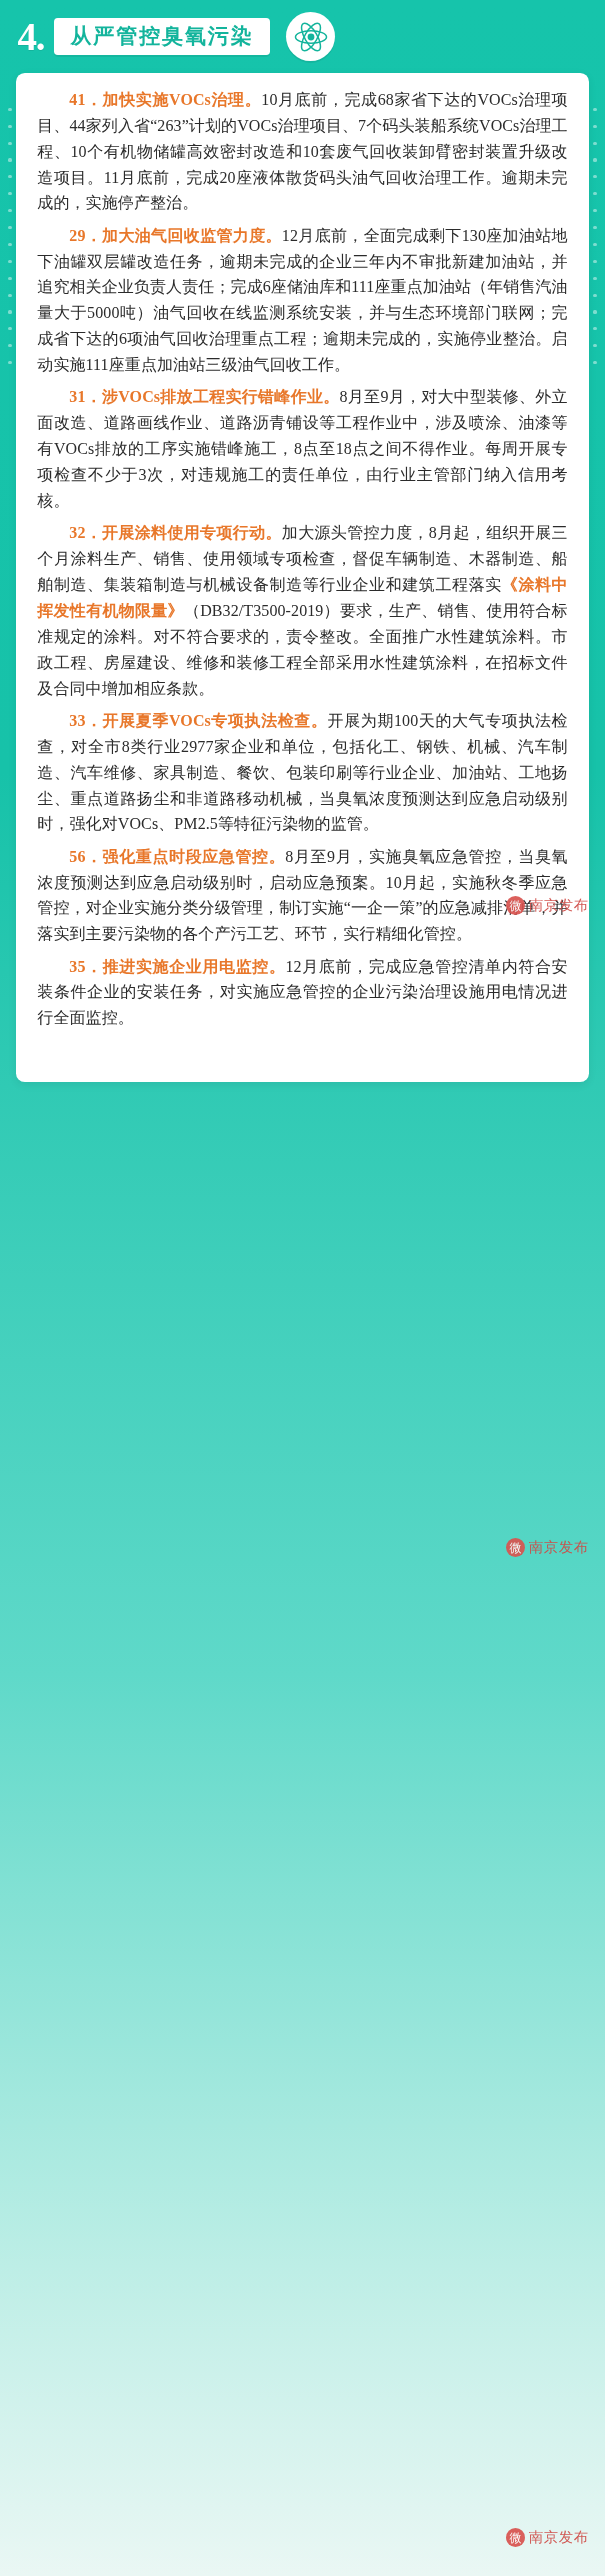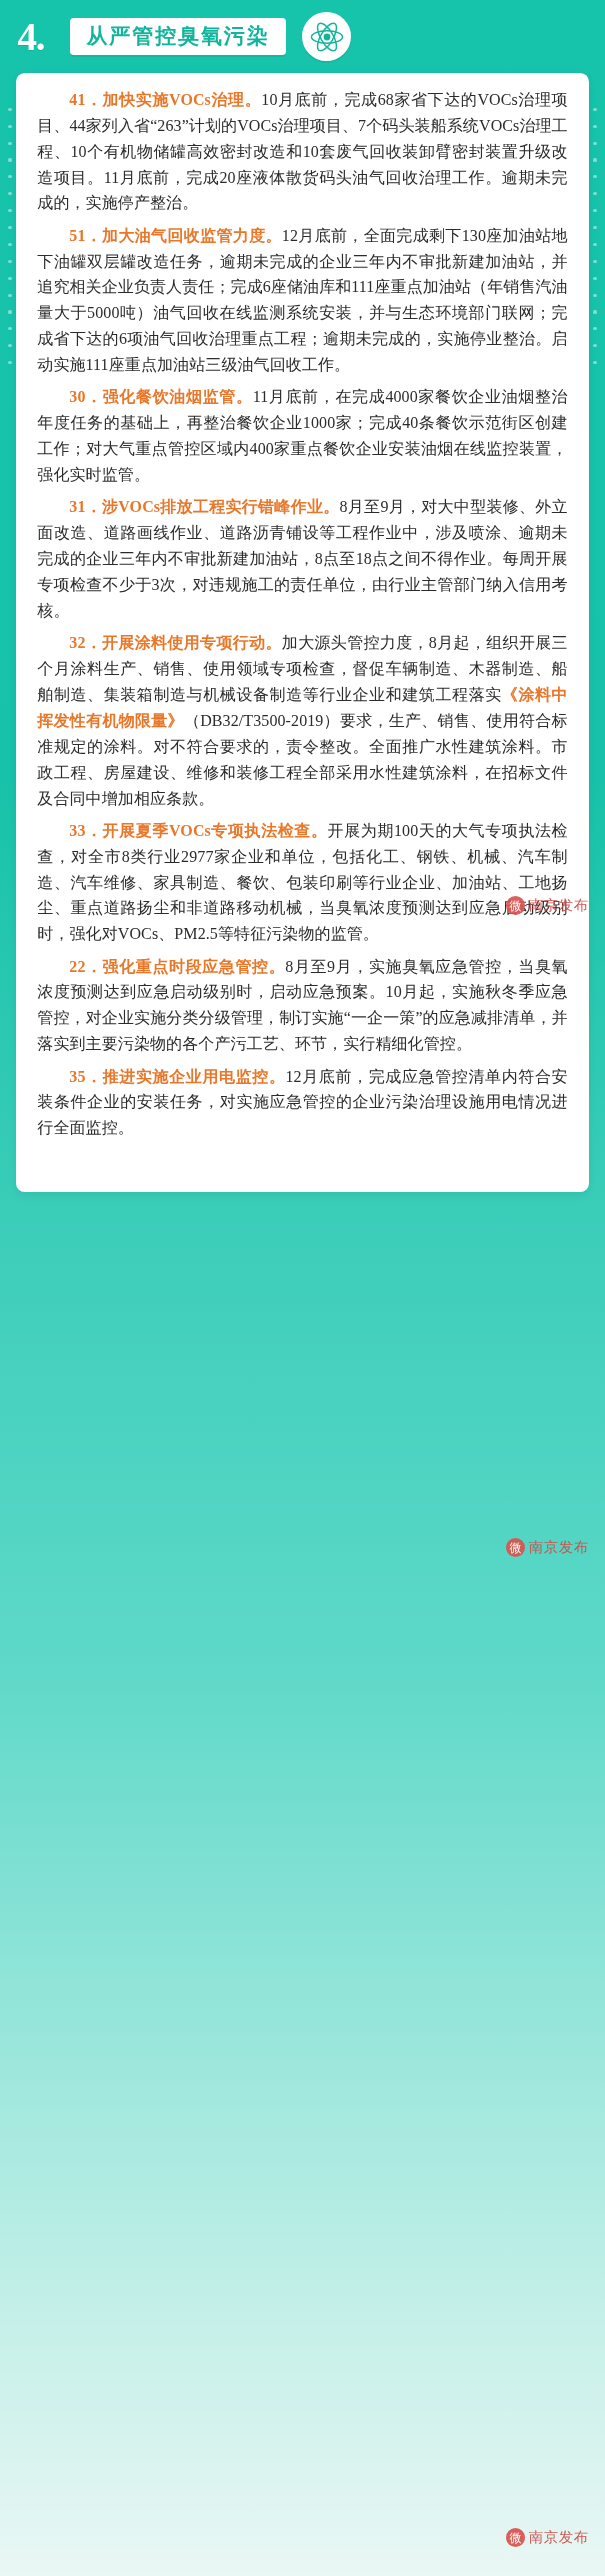--- a/index.html
+++ b/index.html
@@ -37,21 +37,20 @@
   }
   .title-plate {
     background: #ffffff;
     color: #13b49c;
     font-size: 21px;
     font-weight: bold;
     letter-spacing: 1.9px;
     padding: 4.4px 16.3px 5.6px 16.3px;
     border-radius: 3.8px;
     box-shadow: 0 1.9px 0 rgba(0,0,0,0.07);
-    margin-left: 16px;
   }
   .atom-wrap {
     margin-left: 16.3px;
     width: 49px;
     height: 49px;
     border-radius: 50%;
     background: #ffffff;
     display: flex;
     align-items: center;
     justify-content: center;
@@ -195,41 +194,38 @@
   </div>
 
   <div class="card">
 
     <p class="para">
       <span class="lead">41．加快实施VOCs治理。</span><span>10月底前，完成68家省下达的VOCs治理项目、44家列入省“263”计划的VOCs治理项目、7个码头装船系统VOCs治理工程、10个有机物储罐高效密封改造和10套废气回收装卸臂密封装置升级改造项目。11月底前，完成20座液体散货码头油气回收治理工作。逾期未完成的，实施停产整治。</span>
     </p>
 
 
     <p class="para">
-      <span class="lead">51．加大油气回收监管力度。</span><span>12月底前，全面完成剩下130座加油站地下油罐双层罐改造任务，逾期未完成的企业三年内不审批新建加油站，并追究相关企业负责人责任；完成6座储油库和111座重点加油站（年销售汽油量大于5000吨）油气回收在线监测系统安装，并与生态环境部门联网；完成省下达的6项油气回收治理重点工程；逾期未完成的，实施停业整治。启动实施111座重点加油站三级油气回收工作。</span>
-    </p>
-
-    <p class="para">
-      <span class="lead">30．强化餐饮油烟监管。</span><span>11月底前，在完成4000家餐饮企业油烟整治年度任务的基础上，再整治餐饮企业1000家；完成40条餐饮示范街区创建工作；对大气重点管控区域内400家重点餐饮企业安装油烟在线监控装置，强化实时监管。</span>
-    </p>
-
-    <p class="para">
-      <span class="lead">31．涉VOCs排放工程实行错峰作业。</span><span>8月至9月，对大中型装修、外立面改造、道路画线作业、道路沥青铺设等工程作业中，涉及喷涂、逾期未完成的企业三年内不审批新建加油站，8点至18点之间不得作业。每周开展专项检查不少于3次，对违规施工的责任单位，由行业主管部门纳入信用考核。</span>
+      <span class="lead">29．加大油气回收监管力度。</span><span>12月底前，全面完成剩下130座加油站地下油罐双层罐改造任务，逾期未完成的企业三年内不审批新建加油站，并追究相关企业负责人责任；完成6座储油库和111座重点加油站（年销售汽油量大于5000吨）油气回收在线监测系统安装，并与生态环境部门联网；完成省下达的6项油气回收治理重点工程；逾期未完成的，实施停业整治。启动实施111座重点加油站三级油气回收工作。</span>
+    </p>
+
+
+    <p class="para">
+      <span class="lead">31．涉VOCs排放工程实行错峰作业。</span><span>8月至9月，对大中型装修、外立面改造、道路画线作业、道路沥青铺设等工程作业中，涉及喷涂、油漆等有VOCs排放的工序实施错峰施工，8点至18点之间不得作业。每周开展专项检查不少于3次，对违规施工的责任单位，由行业主管部门纳入信用考核。</span>
     </p>
 
     <p class="para">
       <span class="lead">32．开展涂料使用专项行动。</span><span><span>加大源头管控力度，8月起，组织开展三个月涂料生产、销售、使用领域专项检查，督促车辆制造、木器制造、船舶制造、集装箱制造与机械设备制造等行业企业和建筑工程落实</span><span class="hl">《涂料中挥发性有机物限量》</span><span>（DB32/T3500-2019）要求，生产、销售、使用符合标准规定的涂料。对不符合要求的，责令整改。全面推广水性建筑涂料。市政工程、房屋建设、维修和装修工程全部采用水性建筑涂料，在招标文件及合同中增加相应条款。</span></span>
     </p>
 
     <p class="para">
       <span class="lead">33．开展夏季VOCs专项执法检查。</span><span>开展为期100天的大气专项执法检查，对全市8类行业2977家企业和单位，包括化工、钢铁、机械、汽车制造、汽车维修、家具制造、餐饮、包装印刷等行业企业、加油站、工地扬尘、重点道路扬尘和非道路移动机械，当臭氧浓度预测达到应急启动级别时，强化对VOCs、PM2.5等特征污染物的监管。</span>
     </p>
 
     <p class="para">
-      <span class="lead">22．强化重点时段应急管控。</span><span>8月至9月，实施臭氧应急管控，当臭氧浓度预测达到应急启动级别时，启动应急预案。10月起，实施秋冬季应急管控，对企业实施分类分级管理，制订实施“一企一策”的应急减排清单，并落实到主要污染物的各个产污工艺、环节，实行精细化管控。</span>
+      <span class="lead">56．强化重点时段应急管控。</span><span>8月至9月，实施臭氧应急管控，当臭氧浓度预测达到应急启动级别时，启动应急预案。10月起，实施秋冬季应急管控，对企业实施分类分级管理，制订实施“一企一策”的应急减排清单，并落实到主要污染物的各个产污工艺、环节，实行精细化管控。</span>
     </p>
 
     <p class="para">
       <span class="lead">35．推进实施企业用电监控。</span><span>12月底前，完成应急管控清单内符合安装条件企业的安装任务，对实施应急管控的企业污染治理设施用电情况进行全面监控。</span>
     </p>
 
   </div>
 
   <div class="watermark wm-a">
     <span class="wm-icon">微</span>

